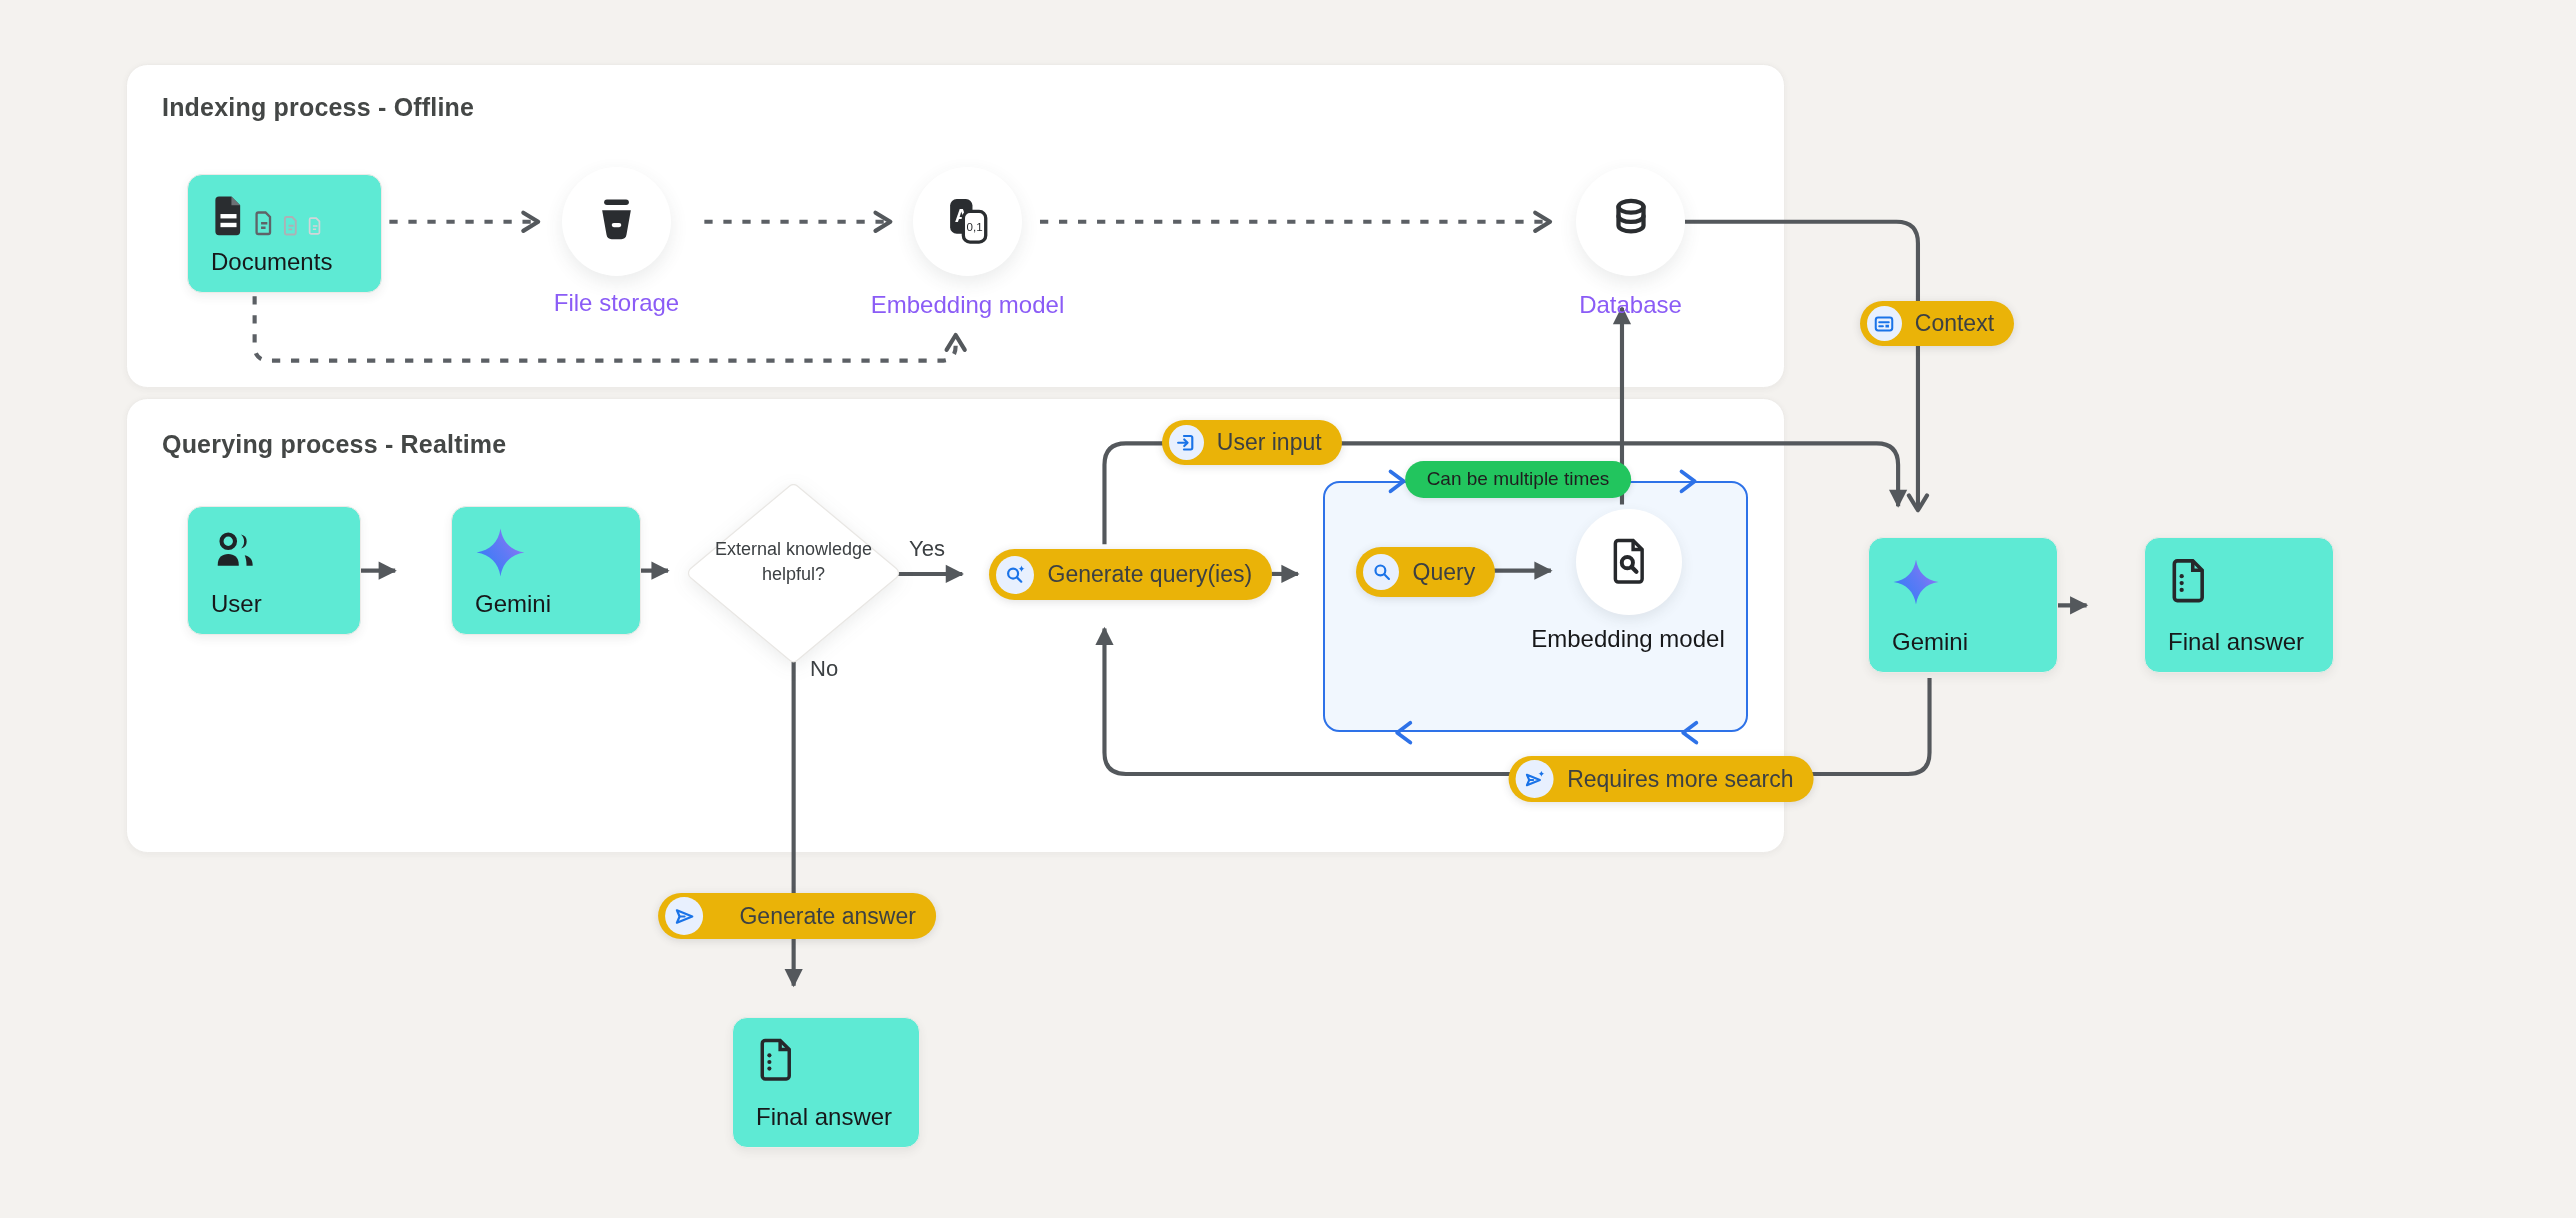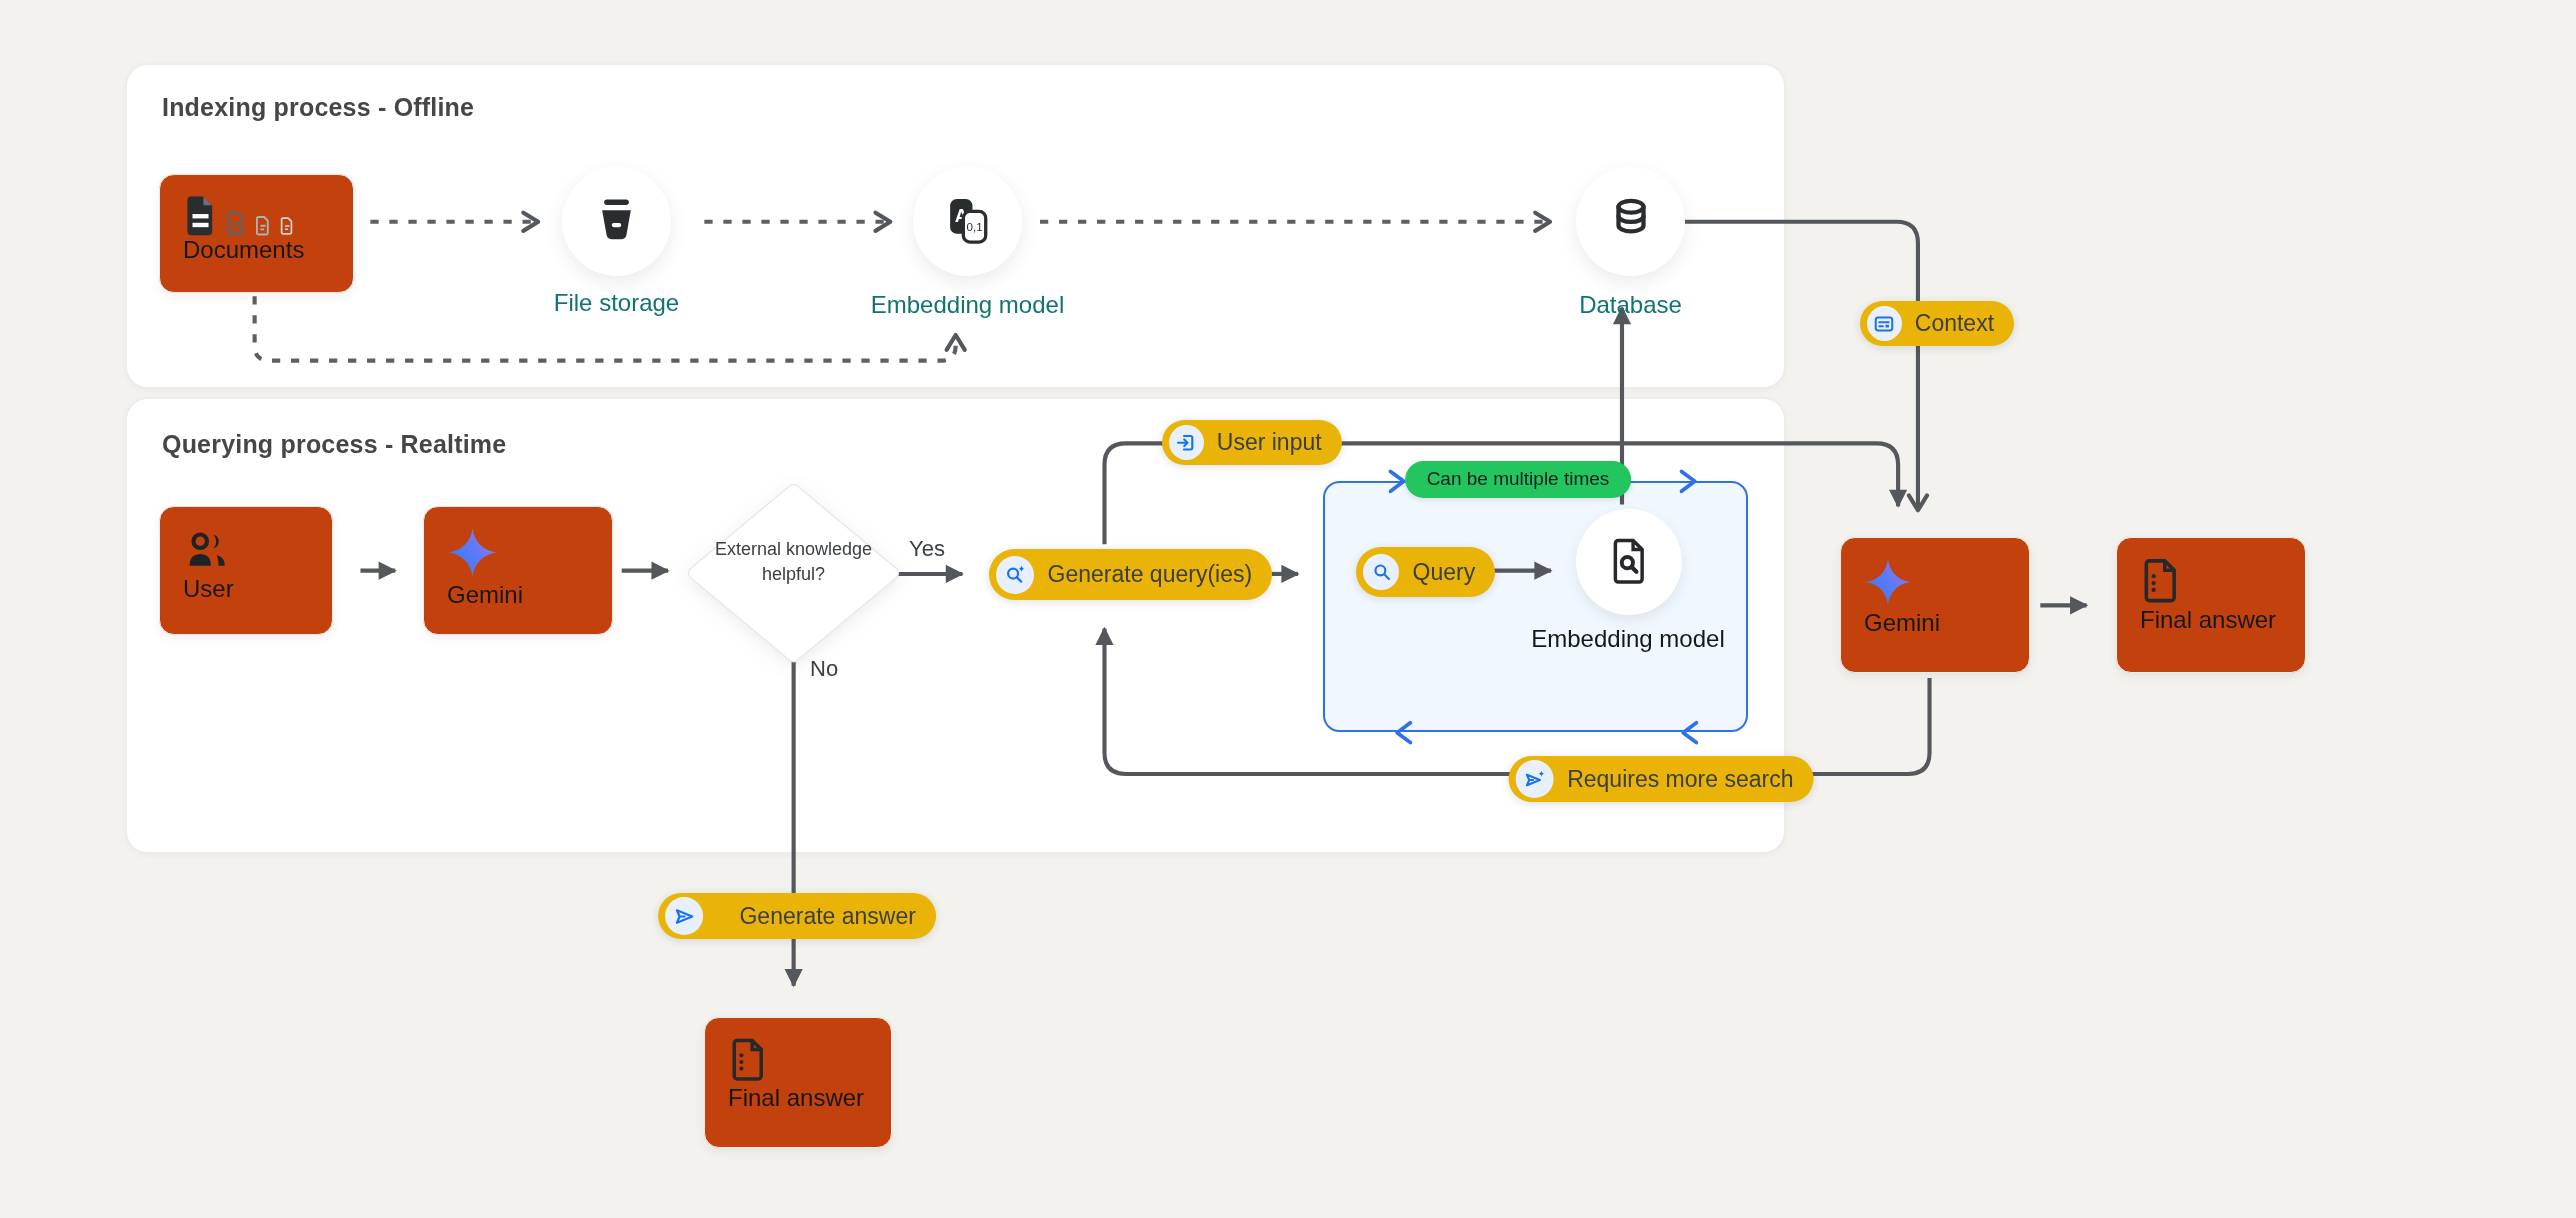--- a/index.html
+++ b/index.html
@@ -15,34 +15,34 @@
 
   .panel{
     position:absolute;background:#ffffff;border:0.8px solid #edebe8;
     border-radius:21.5px;box-shadow:0 1.7px 6.6px rgba(60,64,67,.05);z-index:1;
   }
   .panel-title{
     position:absolute;font-size:25px;font-weight:700;color:#444746;z-index:4;letter-spacing:0.2px;
   }
 
   .card{
-    position:absolute;background:#c2410c;border:0.8px solid #eceae7;border-radius:15px;
+    position:absolute;background:#5eead4;border:0.8px solid #eceae7;border-radius:15px;
     box-shadow:0 3.3px 10px rgba(60,64,67,.08);
-    display:flex;flex-direction:column;
-    padding:20px 23px 16.5px 23px;box-sizing:border-box;z-index:4;
+    display:flex;flex-direction:column;justify-content:space-between;
+    padding:20px 23px 16.5px 23px;box-sizing:border-box;z-index:4;margin-left:28px;
   }
   .card .label{font-size:24px;color:#17181a;}
 
   .circle-node{
     position:absolute;width:109px;height:109px;border-radius:50%;
     background:#ffffff;box-shadow:0 6.6px 18px rgba(60,64,67,.10);
     display:flex;align-items:center;justify-content:center;z-index:4;
   }
   .circle-label{
-    position:absolute;width:265px;text-align:center;font-size:24px;color:#0f766e;z-index:4;
+    position:absolute;width:265px;text-align:center;font-size:24px;color:#8b5cf6;z-index:4;
   }
 
   .pill,.badge{
     position:absolute;display:flex;align-items:center;gap:13.2px;
     background:#eab308;border-radius:826px;
     box-shadow:0 1.7px 8.3px rgba(60,64,67,.16);
     padding:6.6px 20px 6.6px 7.4px;box-sizing:border-box;
     font-size:23px;color:#3c4043;white-space:nowrap;z-index:4;
   }
   .icon-bubble{

